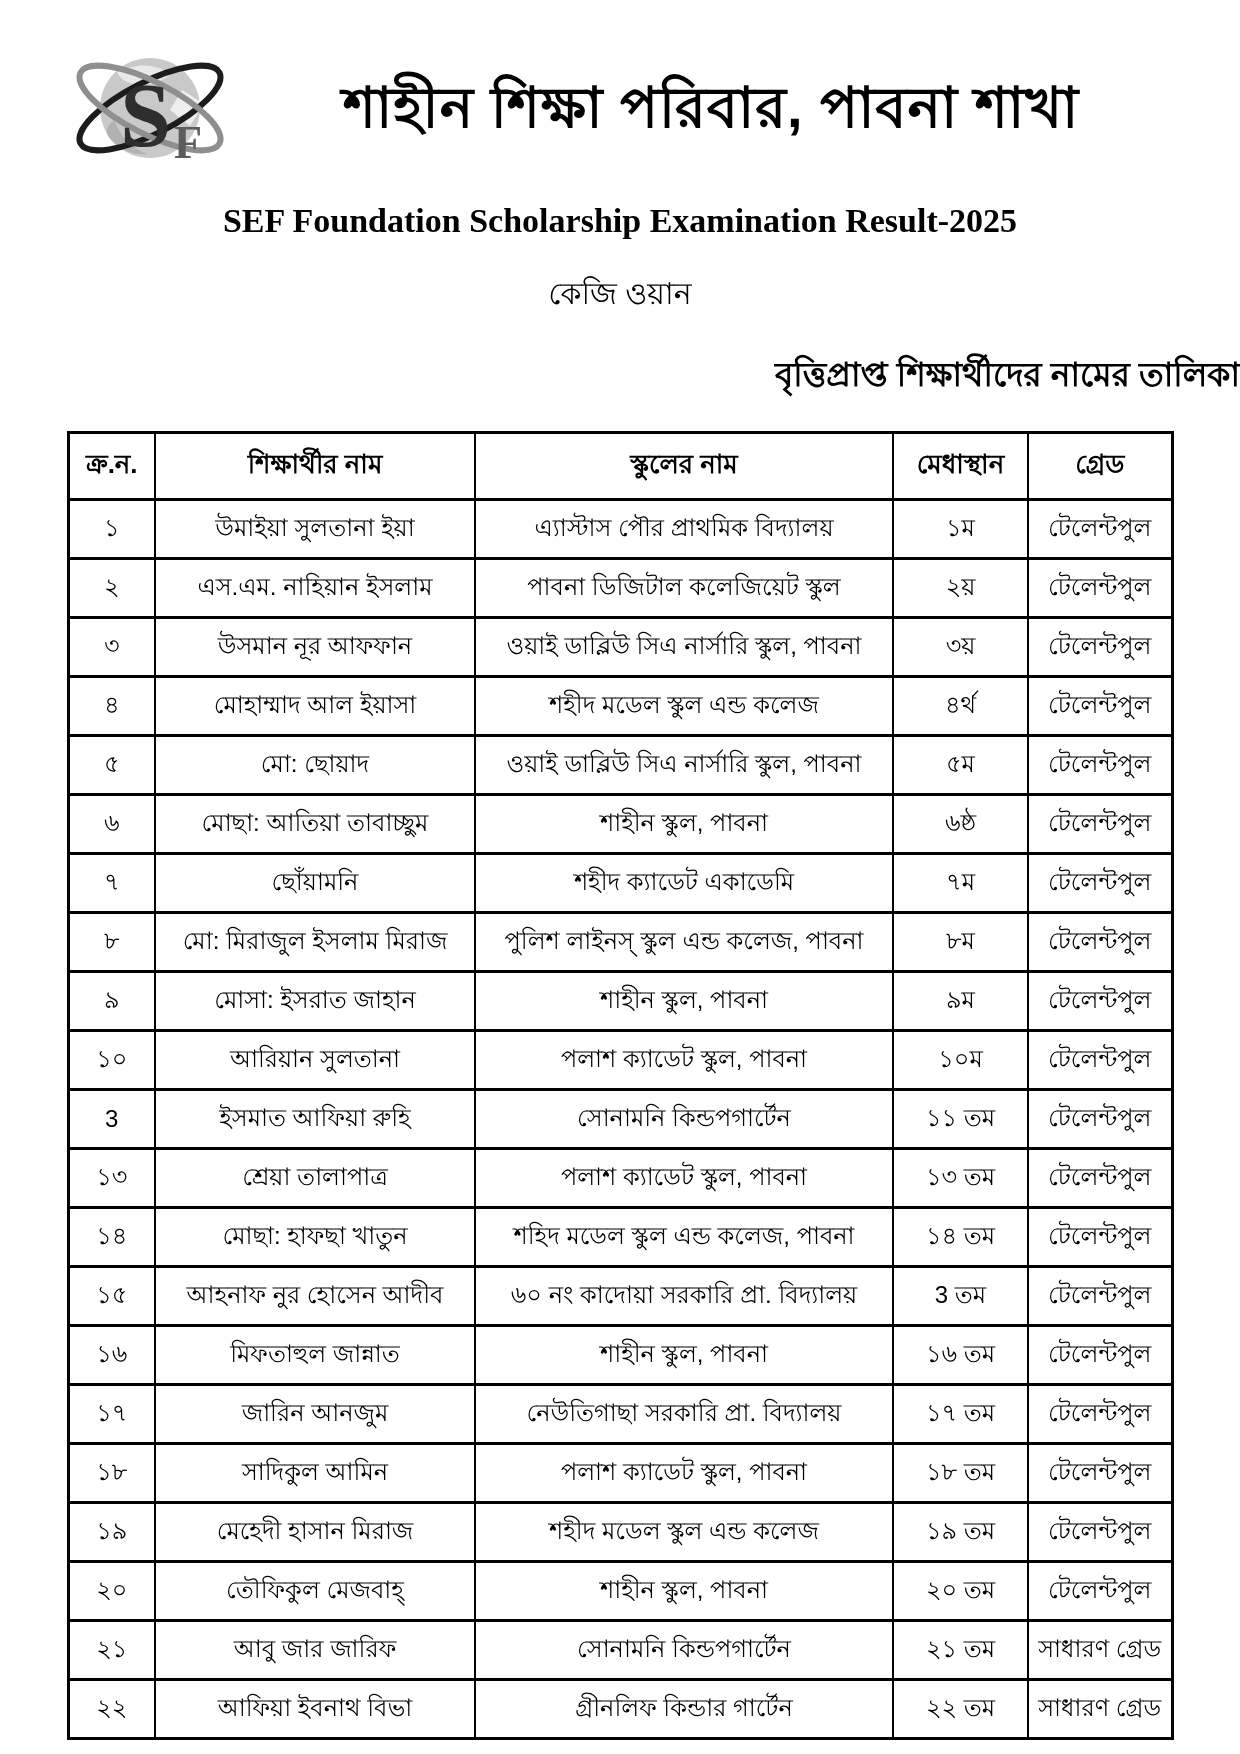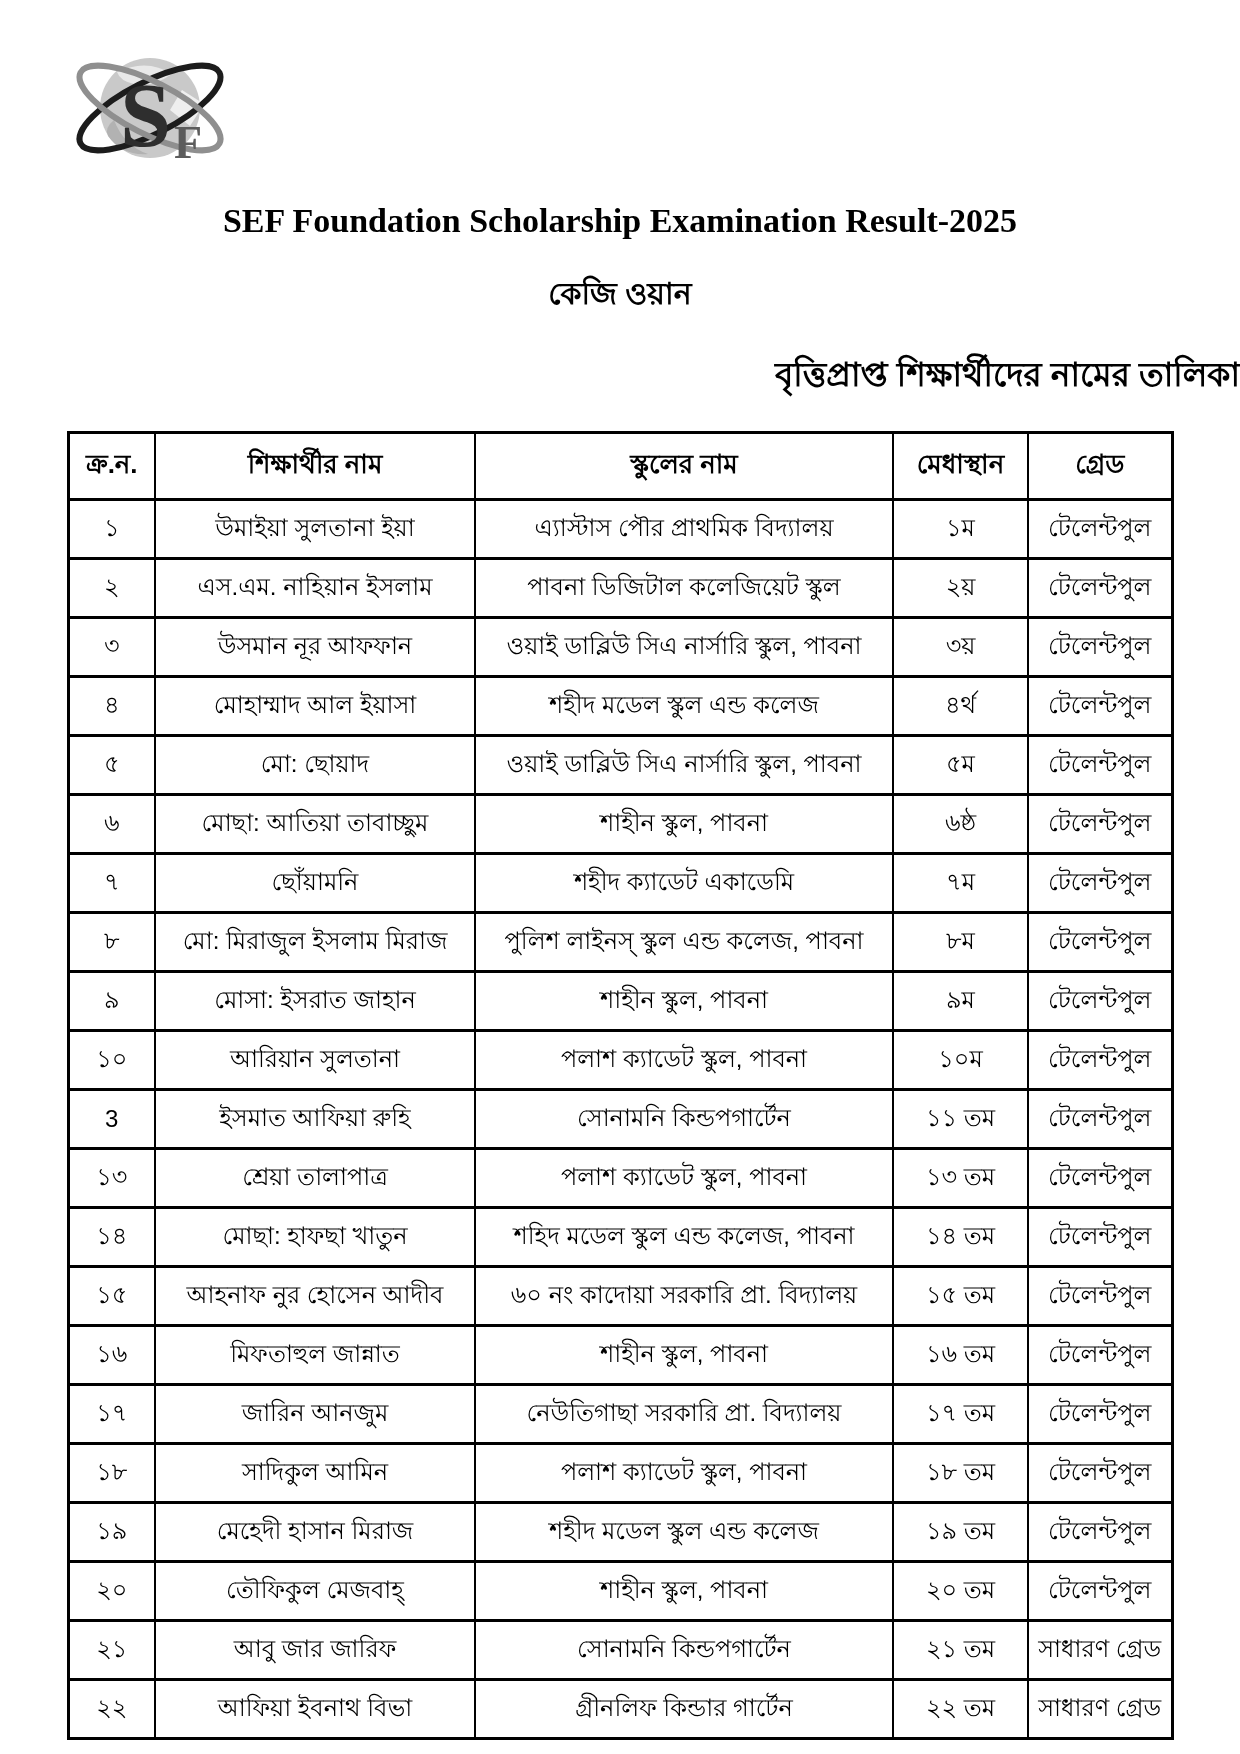--- a/index.html
+++ b/index.html
@@ -31,21 +31,21 @@
   .main-title {
     text-align: center;
     font-family: "Liberation Serif", "DejaVu Serif", serif;
     font-size: 34px;
     font-weight: 700;
     margin: 28px 0 0 0;
   }
   .class-title {
     text-align: center;
     font-size: 30px;
-    font-weight: 700;
+    font-weight: 400;
     margin: 30px 0 0 0;
   }
   .list-title {
     text-align: right;
     font-size: 33px;
     font-weight: 700;
     margin: 28px 0 0 0;
   }
   table.results {
     border-collapse: collapse;
@@ -92,20 +92,21 @@
         <circle cx="88" cy="66" r="50" fill="#c9c9c9"></circle>
         <path d="M55 30 q30 -14 55 2 q-20 14 -38 10 q-14 -3 -17 -12z" fill="#e9e9e9"></path>
         <path d="M120 48 l22 14 l-14 22 l-20 -16z" fill="#efefef"></path>
         <path d="M52 78 q10 26 34 34 q-26 2 -40 -18 q-4 -8 6 -16z" fill="#b2b2b2"></path>
         <ellipse cx="88" cy="66" rx="78" ry="26" fill="none" stroke="#1c1c1c" stroke-width="6" transform="rotate(-27 88 66)"></ellipse>
         <ellipse cx="88" cy="66" rx="78" ry="26" fill="none" stroke="#8f8f8f" stroke-width="6" transform="rotate(27 88 66)"></ellipse>
         <text x="58" y="104" font-family="Liberation Serif, DejaVu Serif, serif" font-size="92" font-weight="700" fill="#2e2e2e">S</text>
         <text x="112" y="116" font-family="Liberation Serif, DejaVu Serif, serif" font-size="46" font-weight="700" fill="#5c5c5c">F</text>
       </svg>
     </div>
+    <h1 class="org-title">শাহীন শিক্ষা পরিবার, পাবনা শাখা</h1>
   </div>
 
   <h2 class="main-title">SEF Foundation Scholarship Examination Result-2025</h2>
 
   <h3 class="class-title">কেজি ওয়ান</h3>
 
   <h3 class="list-title">বৃত্তিপ্রাপ্ত শিক্ষার্থীদের নামের তালিকা</h3>
 
   <table class="results">
     <colgroup>
@@ -213,21 +214,21 @@
           <td>১৪</td>
           <td>মোছা: হাফছা খাতুন</td>
           <td>শহিদ মডেল স্কুল এন্ড কলেজ, পাবনা</td>
           <td>১৪ তম</td>
           <td>টেলেন্টপুল</td>
         </tr>
         <tr>
           <td>১৫</td>
           <td>আহনাফ নুর হোসেন আদীব</td>
           <td>৬০ নং কাদোয়া সরকারি প্রা. বিদ্যালয়</td>
-          <td>১৫ তম</td>
+          <td>3 তম</td>
           <td>টেলেন্টপুল</td>
         </tr>
         <tr>
           <td>১৬</td>
           <td>মিফতাহুল জান্নাত</td>
           <td>শাহীন স্কুল, পাবনা</td>
           <td>১৬ তম</td>
           <td>টেলেন্টপুল</td>
         </tr>
         <tr>

